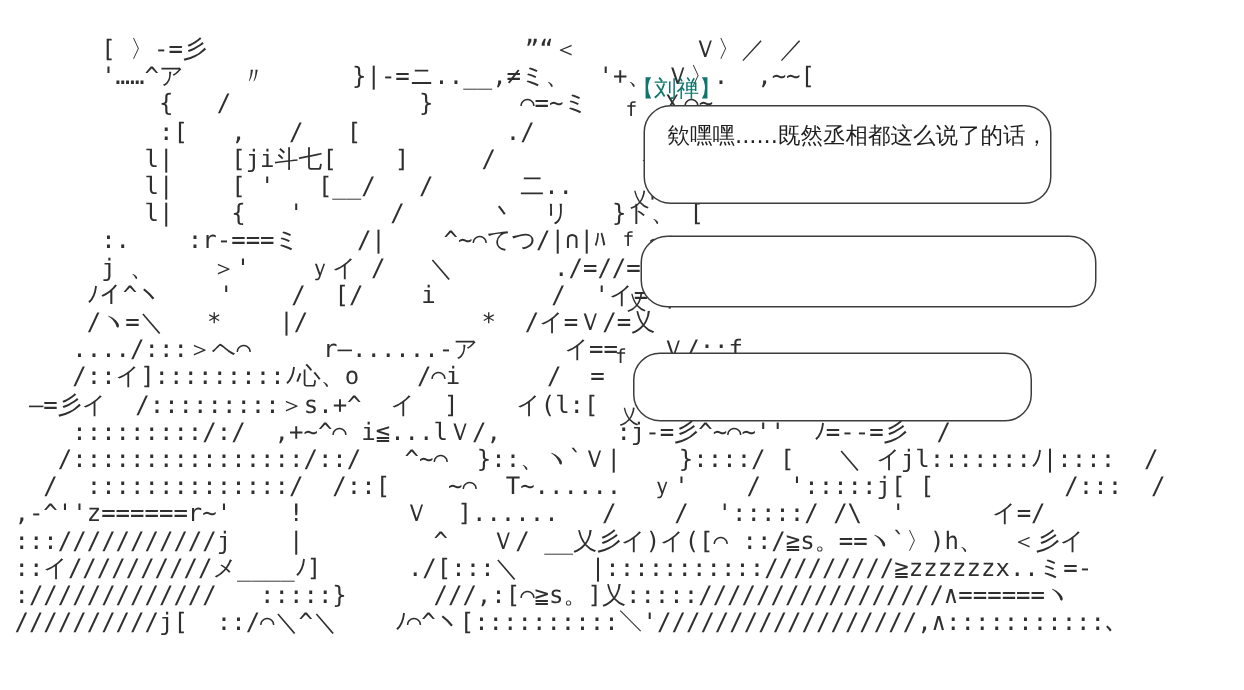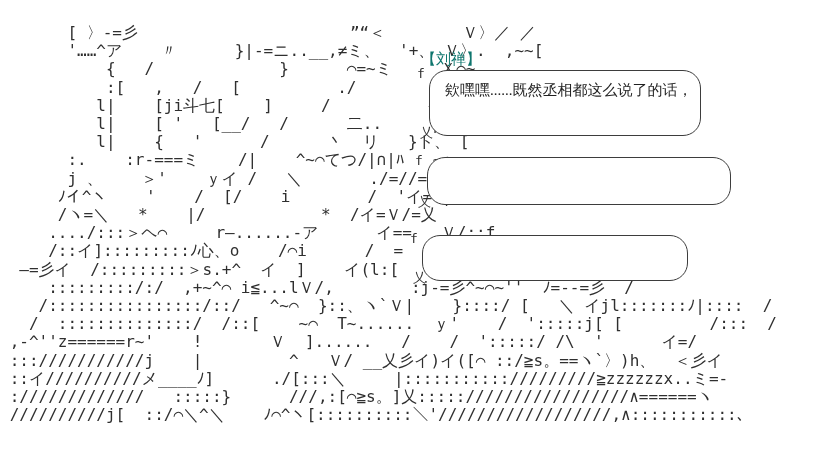--- a/index.html
+++ b/index.html
@@ -34,21 +34,20 @@
     box-sizing:border-box;
     background:#ffffff;
     border:1.5px solid #3d3d3d;
     border-radius:18px;
   }
   .bubble .txt{
     font-size:15px;
     line-height:21px;
     color:#1f1f1f;
     white-space:nowrap;
-    font-family:Liberation Serif, serif;
   }
   .b1{left:429px; top:70px;  width:272px; height:66px; padding:9px 10px 0 15px;}
   .b2{left:427px; top:157px; width:304px; height:48px; padding:13px 10px 0 14px;}
   .b3{left:422px; top:235px; width:266px; height:46px; padding:12px 10px 0 14px;}
   .tail-f{
     position:absolute; left:-13px; top:-5px;
     font-family:"DejaVu Sans Mono", monospace;
     font-size:13px; color:#2f2f2f;
   }
   .tail-x{

